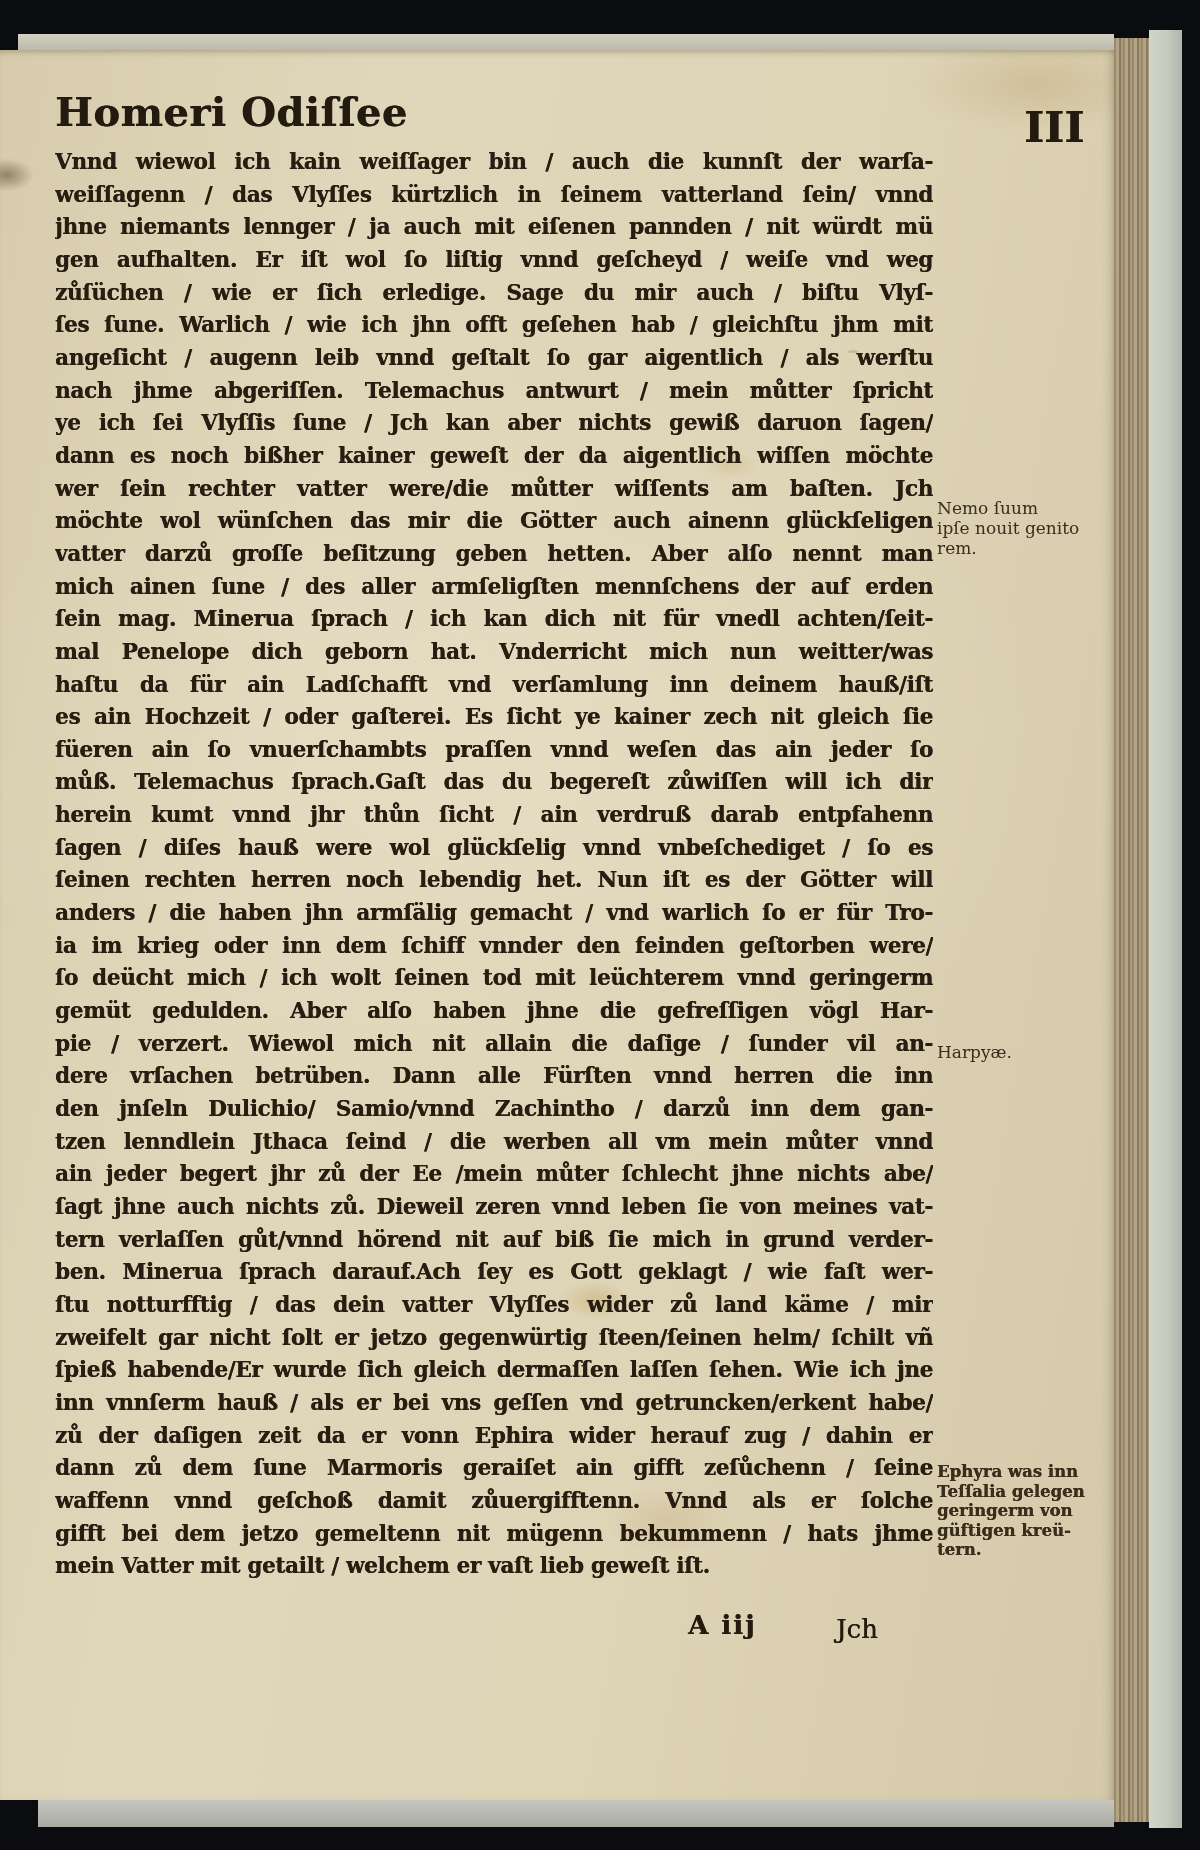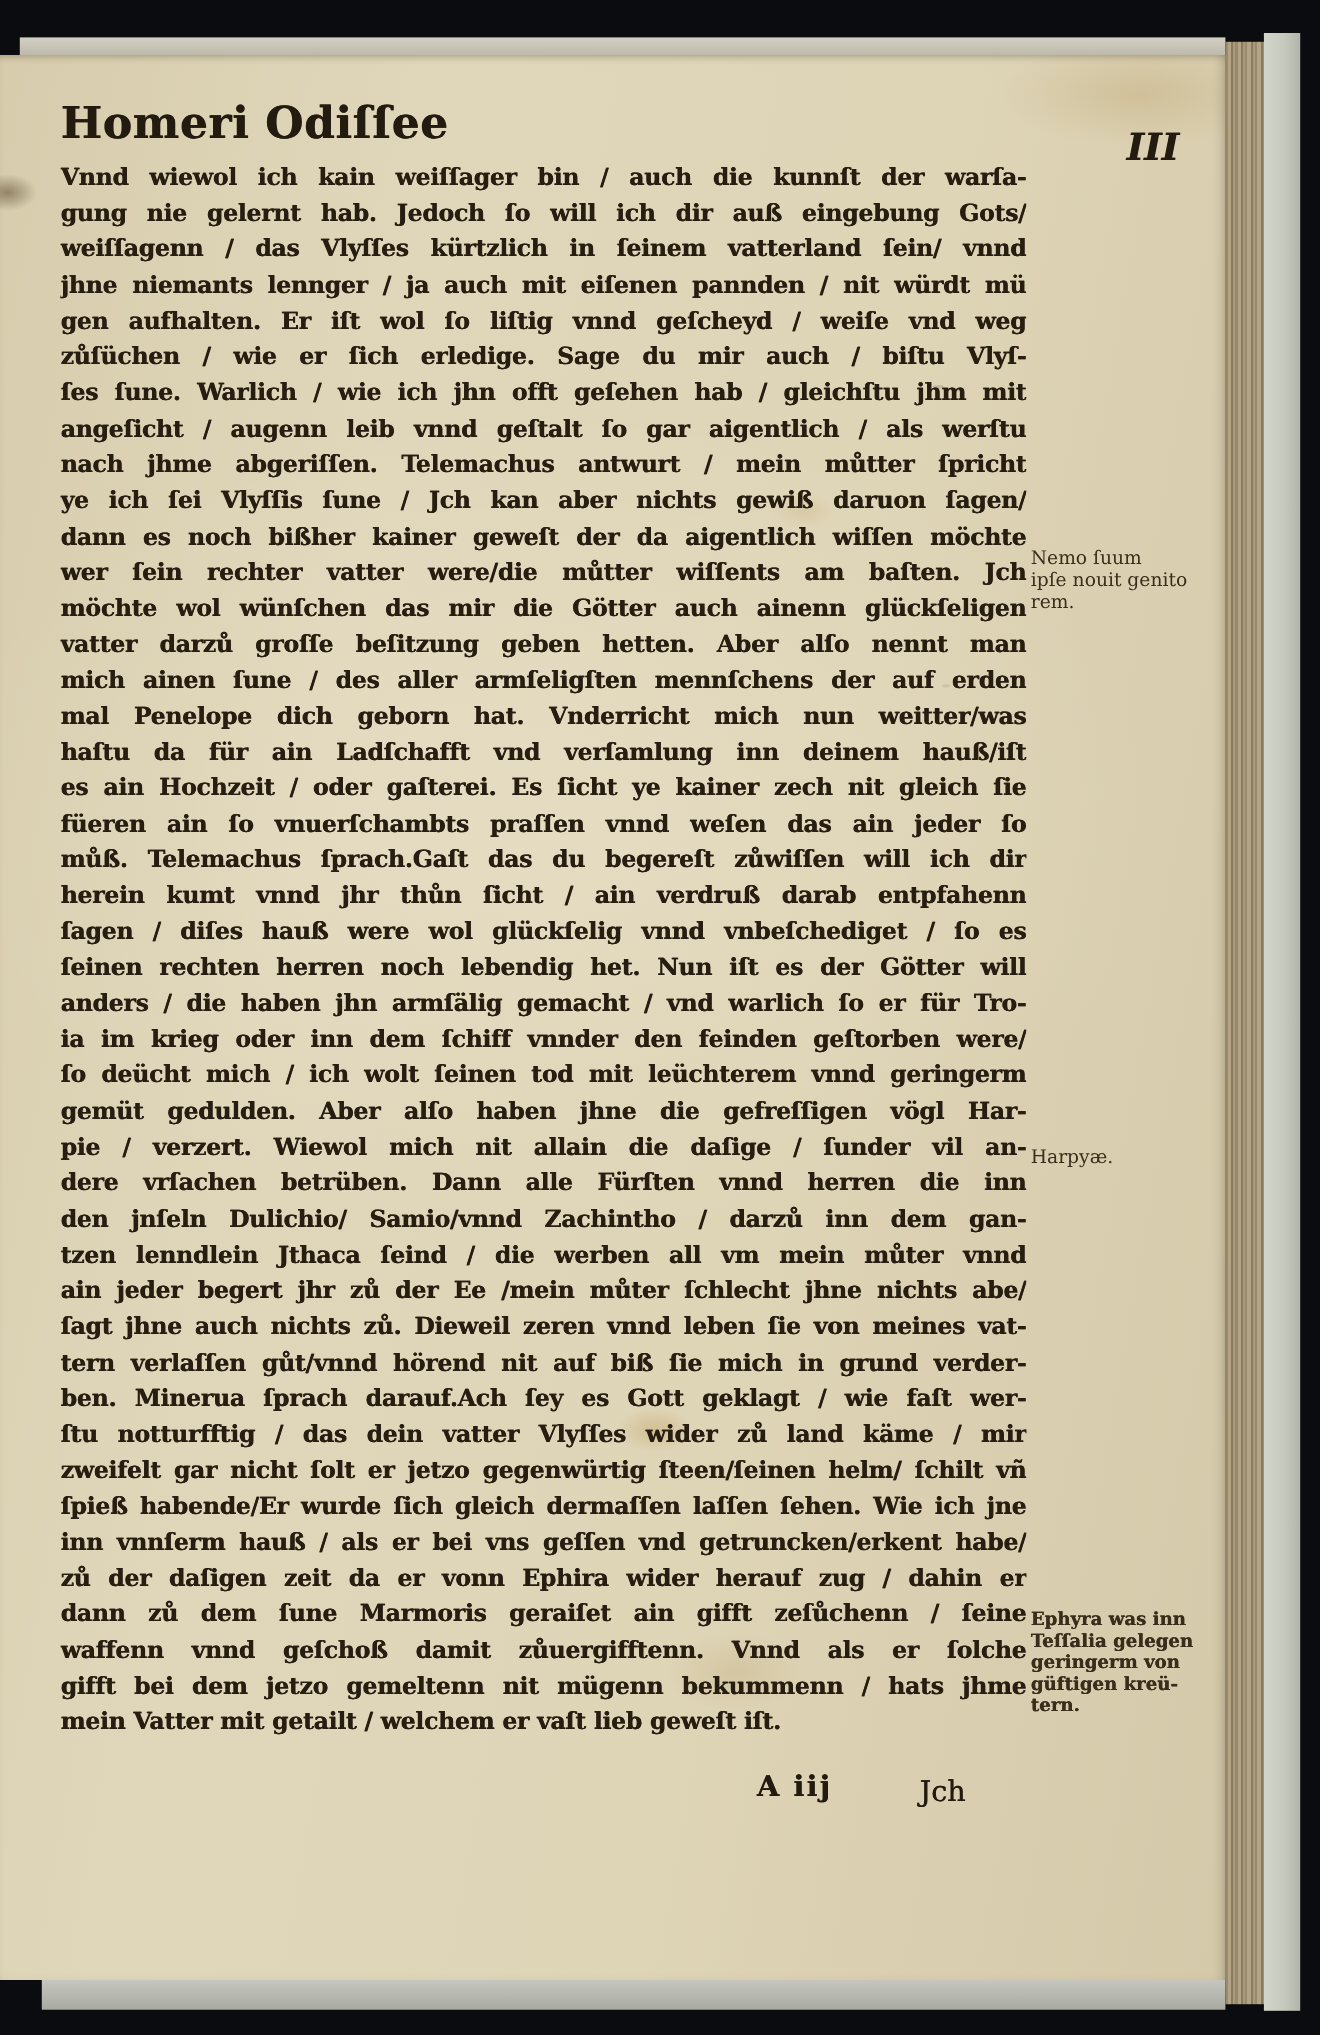--- a/index.html
+++ b/index.html
@@ -47,22 +47,22 @@
   
   .page-header {
     position:absolute; left:55px; top:88px; width:878px; text-align:left;
   }
   .title {
     display:inline-block; margin-right:110px;
     font-size:40px; font-weight:700; color:#241b10;
     letter-spacing:.5px; text-shadow:.5px 0 0 #241b10;
   }
   .folio {
-    position:absolute; left:1024px; top:114px;
-    font-size:34px; font-weight:700; color:#241b10; text-shadow:.5px 0 0 #241b10;font-style:italic;
+    position:absolute; left:1024px; top:102px;
+    font-size:43px; font-weight:700; color:#241b10; text-shadow:.5px 0 0 #241b10;
   }
 
   
   .textblock {
     position:absolute; left:55px; top:146px; width:878px; max-height:1470px; overflow:hidden;
   }
   .bodyline {
     font-size:21.5px; line-height:32.65px; font-weight:700;
     letter-spacing:-.3px; color:#271d11;
     text-align:justify; text-align-last:justify;
@@ -116,34 +116,34 @@
     <div class="stain" style="left:700px; top:400px; width:60px; height:30px; background:radial-gradient(ellipse, rgba(170,130,55,.15), rgba(170,130,55,0) 70%);"></div>
   </div>
 
   <div class="page-header">
     <span class="title">Homeri Odiſſee</span>
   </div>
   <div class="folio">III</div>
 
   <div class="textblock">
       <div class="bodyline">Vnnd wiewol ich kain weiſſager bin / auch die kunnſt der warſa-</div>
-      <div class="bodyline">gung nie gelernt hab. Jedoch ſo will ich dir auß eingebung Gots/</div>
       <div class="bodyline">weiſſagenn / das Vlyſſes kürtzlich in ſeinem vatterland ſein/ vnnd</div>
       <div class="bodyline">jhne niemants lennger / ja auch mit eiſenen pannden / nit würdt mü</div>
       <div class="bodyline">gen aufhalten. Er iſt wol ſo liſtig vnnd geſcheyd / weiſe vnd weg</div>
       <div class="bodyline">zůſüchen / wie er ſich erledige. Sage du mir auch / biſtu Vlyſ-</div>
       <div class="bodyline">ſes ſune. Warlich / wie ich jhn offt geſehen hab / gleichſtu jhm mit</div>
       <div class="bodyline">angeſicht / augenn leib vnnd geſtalt ſo gar aigentlich / als werſtu</div>
       <div class="bodyline">nach jhme abgeriſſen. Telemachus antwurt / mein můtter ſpricht</div>
       <div class="bodyline">ye ich ſei Vlyſſis ſune / Jch kan aber nichts gewiß daruon ſagen/</div>
       <div class="bodyline">dann es noch bißher kainer geweſt der da aigentlich wiſſen möchte</div>
       <div class="bodyline">wer ſein rechter vatter were/die můtter wiſſents am baſten. Jch</div>
       <div class="bodyline">möchte wol wünſchen das mir die Götter auch ainenn glückſeligen</div>
       <div class="bodyline">vatter darzů groſſe beſitzung geben hetten. Aber alſo nennt man</div>
       <div class="bodyline">mich ainen ſune / des aller armſeligſten mennſchens der auf erden</div>
+      <div class="bodyline">ſein mag. Minerua ſprach / ich kan dich nit für vnedl achten/ſeit-</div>
       <div class="bodyline">mal Penelope dich geborn hat. Vnderricht mich nun weitter/was</div>
       <div class="bodyline">haſtu da für ain Ladſchafft vnd verſamlung inn deinem hauß/iſt</div>
       <div class="bodyline">es ain Hochzeit / oder gaſterei. Es ſicht ye kainer zech nit gleich ſie</div>
       <div class="bodyline">füeren ain ſo vnuerſchambts praſſen vnnd weſen das ain jeder ſo</div>
       <div class="bodyline">můß. Telemachus ſprach.Gaſt das du begereſt zůwiſſen will ich dir</div>
       <div class="bodyline">herein kumt vnnd jhr thůn ſicht / ain verdruß darab entpfahenn</div>
       <div class="bodyline">ſagen / diſes hauß were wol glückſelig vnnd vnbeſchediget / ſo es</div>
       <div class="bodyline">ſeinen rechten herren noch lebendig het. Nun iſt es der Götter will</div>
       <div class="bodyline">anders / die haben jhn armſälig gemacht / vnd warlich ſo er für Tro-</div>
       <div class="bodyline">ia im krieg oder inn dem ſchiff vnnder den feinden geſtorben were/</div>

